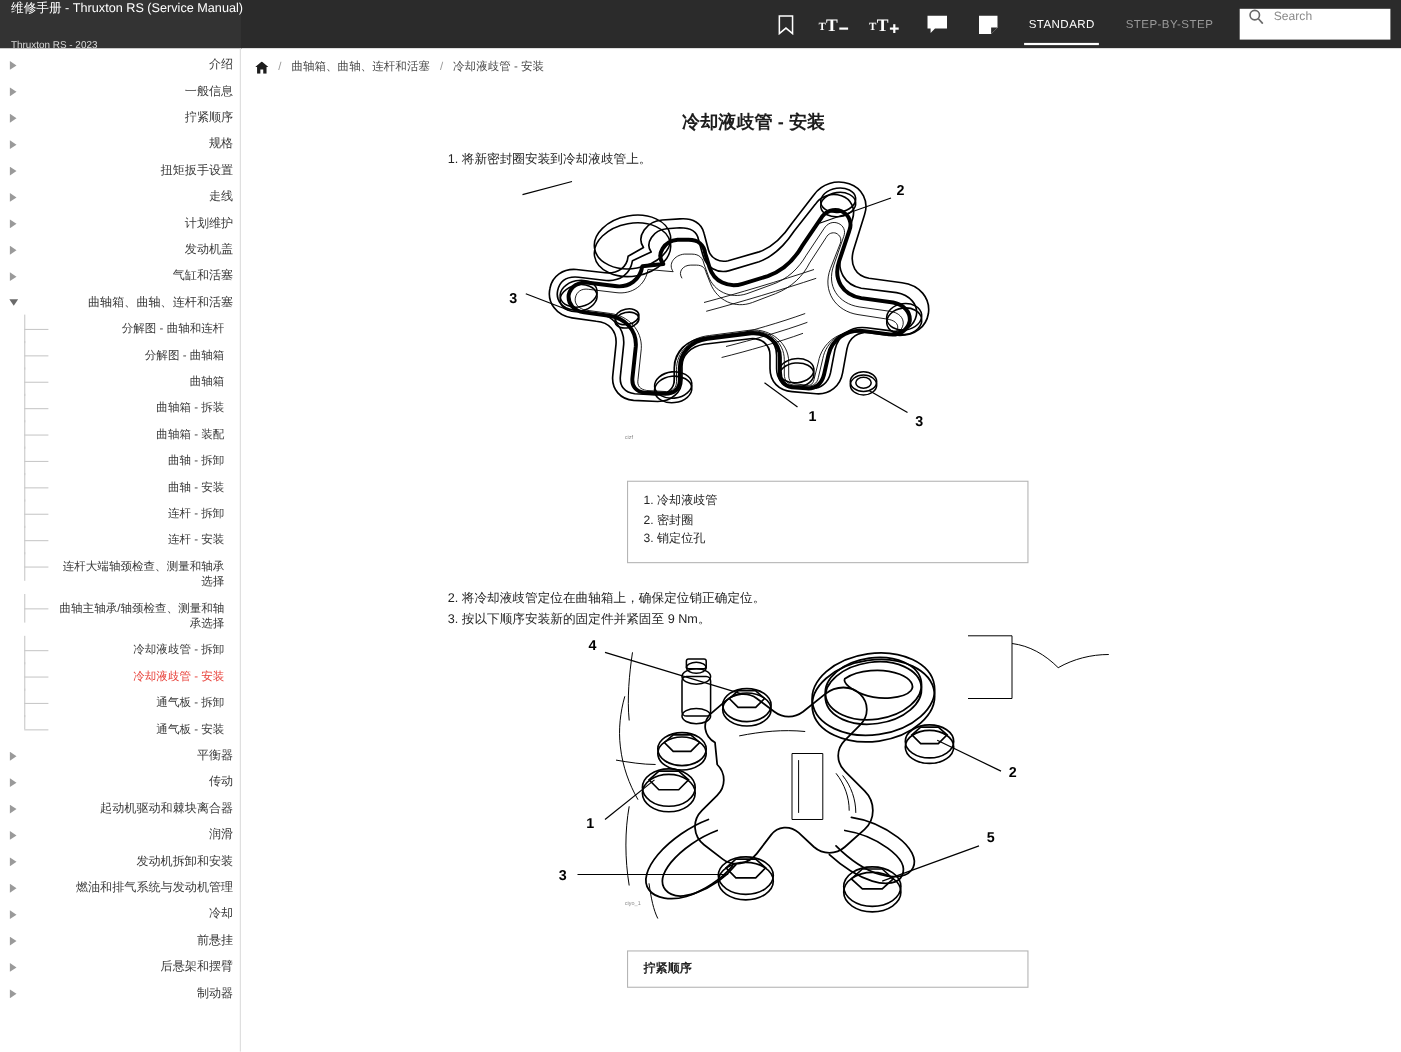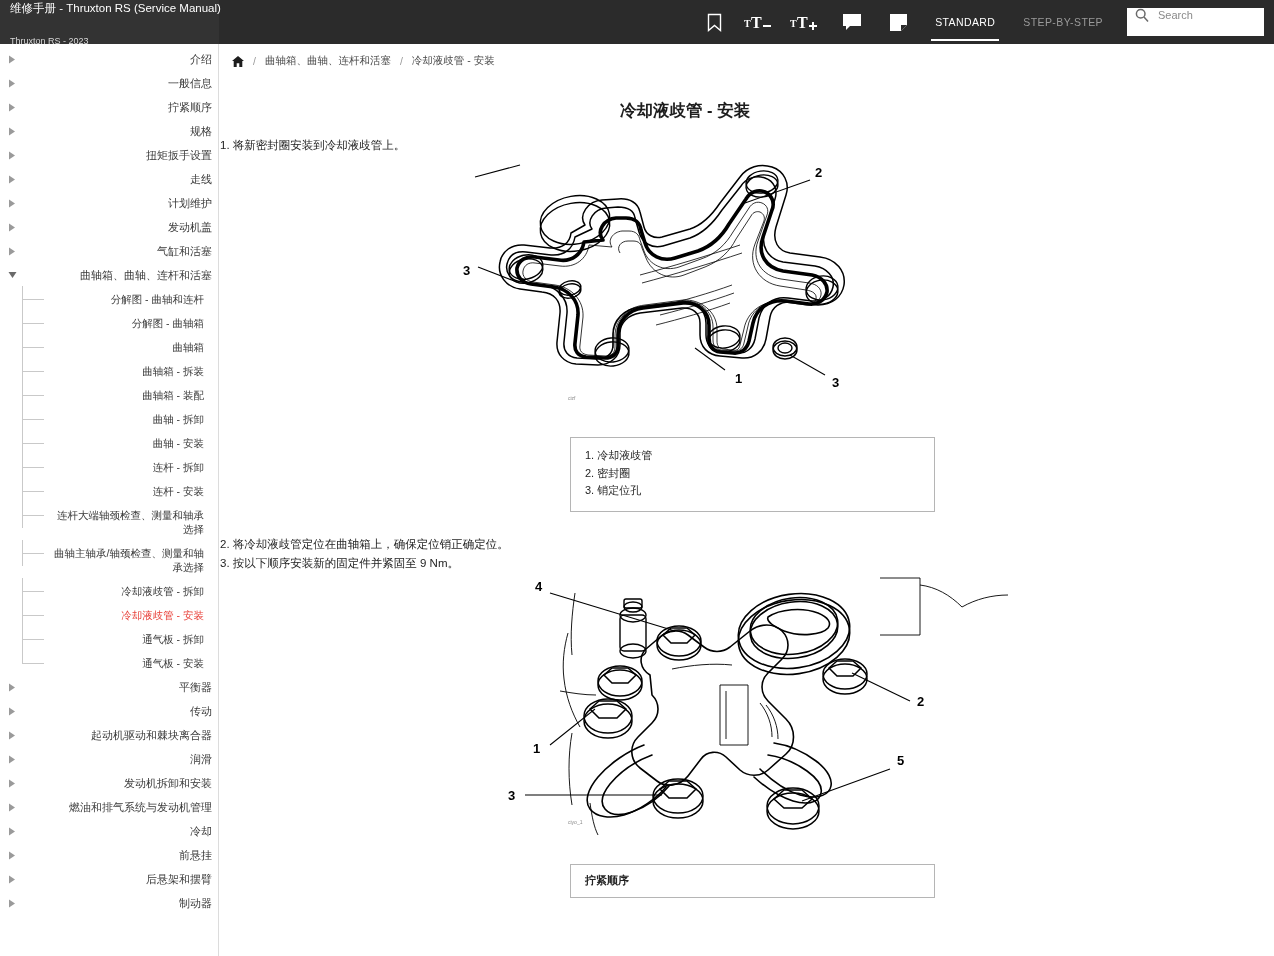--- a/index.html
+++ b/index.html
@@ -118,21 +118,21 @@
   }
   #crumb .sep { margin: 0 9px; color: #9a9a9a; }
   #crumb .home { display: flex; align-items: center; }
 
   #doc { padding: 22px 0 0 0; }
   h1.title {
     margin: 0 0 0 0; text-align: left; padding-left: 400px;
     font-size: 16.5px; font-weight: bold; color: #1d1d1d;
   }
   p.step {
-    margin: 14px 0 0 0; 
+    margin: 14px 0 0 0; padding-left: 187px;
     font-size: 11.5px; color: #242424; line-height: 19px;
   }
   p.step.tight { margin-top: 0; }
 
   .figwrap { position: relative; width: 1054px; }
   .figwrap svg { display: block; }
   .figid {
     position: absolute; font-size: 5px; color: #8a8a8a;
     font-family: "Liberation Sans", sans-serif;
   }

